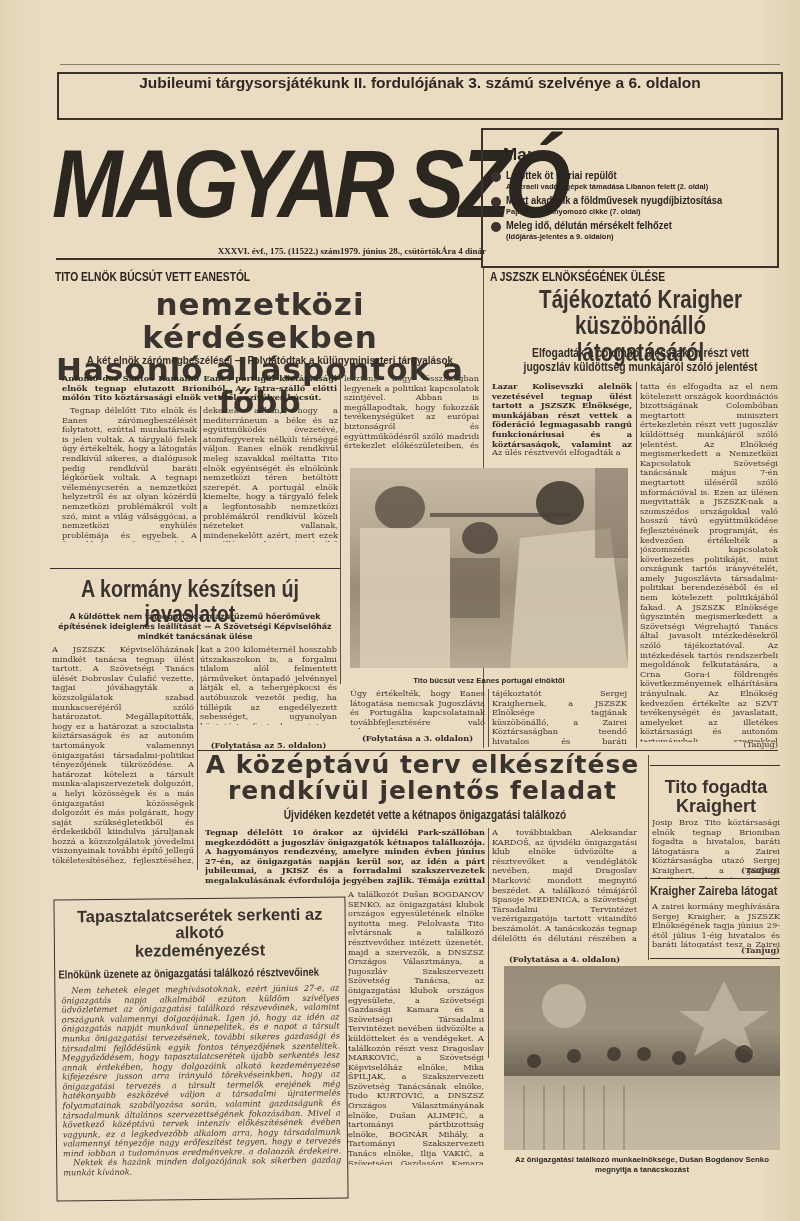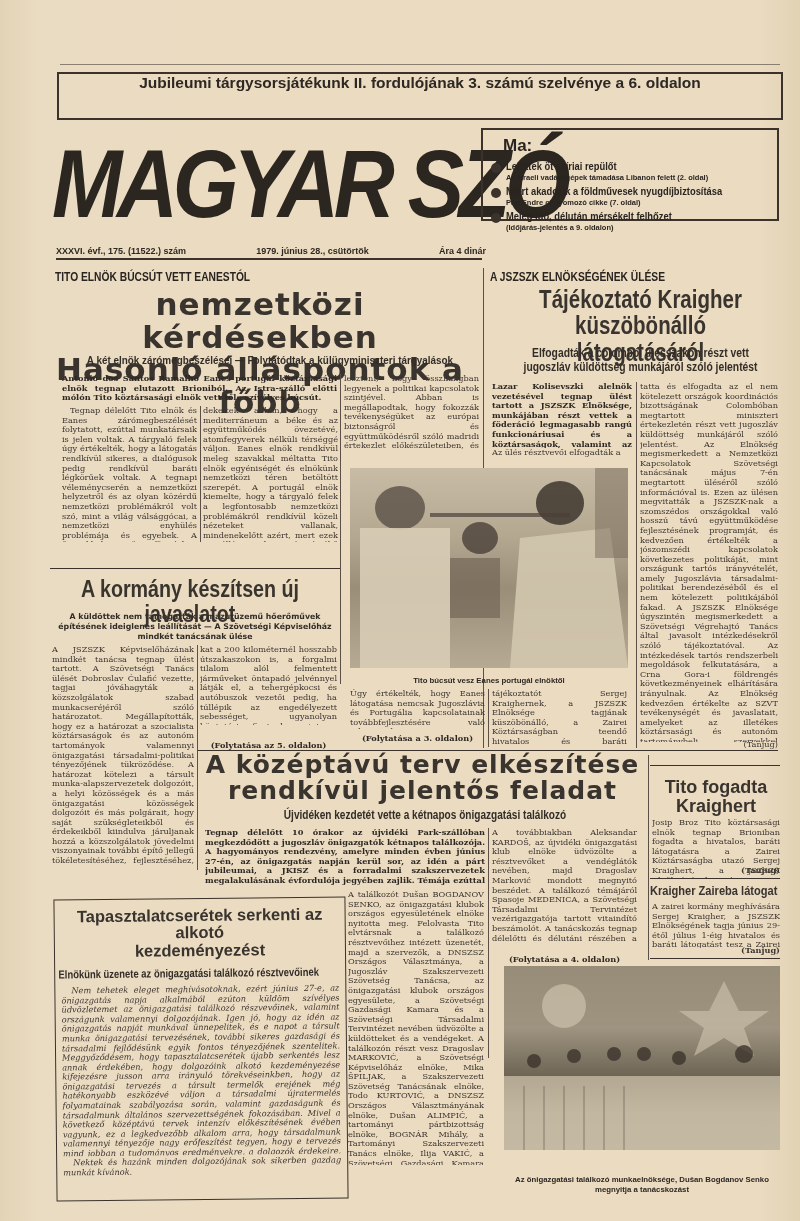--- a/index.html
+++ b/index.html
@@ -2,22 +2,22 @@
 <html><head>
 <meta charset="utf-8">
 <style>
   html, body { margin:0; padding:0; }
   body { width:800px; height:1221px; background:#e6d7bc; font-family:"DejaVu Serif", serif; color:#2a2420; position:relative; overflow:hidden; }
   .page { position:absolute; left:0; top:0; width:800px; height:1221px; background:linear-gradient(90deg,#e3d3b6 0,#eadcc2 40px,#eadbc1 760px,#e2d2b4 800px); }
   .abs { position:absolute; }
   .rule { position:absolute; background:#3a322b; }
   .banner { left:57px; top:72px; width:722px; height:44px; border:2px solid #3a322b; display:flex; align-items:flex-start; justify-content:center; font-family:"Liberation Sans", sans-serif; font-weight:bold; font-size:15.5px; color:#2e2823; }
   .masthead { left:52px; top:128px; width:430px; height:112px; font-family:"Liberation Sans", sans-serif; font-weight:900; font-style:italic; font-size:96px; letter-spacing:-6px; color:#2c2621; line-height:112px; transform:scaleX(0.88); transform-origin:left; white-space:nowrap; }
-  .meta-line { left:56px; top:246px; width:430px; font-family:Liberation Sans, sans-serif; font-weight:bold; font-size:9px; color:#2e2823; display:flex; justify-content:space-between; }
-  .ma-box { left:481px; top:128px; width:298px; height:93px; border:2px solid #3a322b; padding:6px 8px; box-sizing:border-box; }
+  .meta-line { left:56px; top:246px; width:430px; font-family:Liberation Serif, serif; font-weight:bold; font-size:9px; color:#2e2823; display:flex; justify-content:flex-end; }
+  .ma-box { left:481px; top:128px; width:298px; height:140px; border:2px solid #3a322b; padding:15px 8px; box-sizing:border-box; }
   .ma-title { font-family:"Liberation Sans", sans-serif; font-weight:bold; font-size:17px; margin-left:12px; margin-bottom:4px; }
   .ma-item { display:flex; margin-bottom:3px; }
   .ma-dot { width:10px; height:10px; border-radius:50%; background:#3a322b; margin-top:3px; margin-right:5px; flex:none; }
   .ma-head { font-family:"Liberation Sans", sans-serif; font-weight:bold; font-size:11px; line-height:13px; transform:scaleX(0.85); transform-origin:left; white-space:nowrap; }
   .ma-sub { font-family:"Liberation Sans", sans-serif; font-weight:bold; font-size:7.5px; line-height:9px; }
   .kicker { font-family:"Liberation Sans", sans-serif; font-weight:bold; font-size:12.5px; transform:scaleX(0.82); transform-origin:left; white-space:nowrap; }
   .headline-rounded { font-family:"DejaVu Sans", sans-serif; font-weight:bold; color:#3a342f; text-align:center; line-height:1.05; letter-spacing:1px; }
   .headline-cond { font-family:"Liberation Sans", sans-serif; font-weight:bold; color:#3a342f; text-align:center; line-height:1.05; }
   .subhead { font-family:"Liberation Sans", sans-serif; font-weight:bold; text-align:center; color:#332d28; }
   .body { font-family:"DejaVu Serif", serif; font-size:8.2px; line-height:9.6px; color:#3c3530; text-align:justify; overflow:hidden; }
@@ -154,21 +154,21 @@
       <g stroke="#5a5046" stroke-width="1" opacity="0.6">
         <line x1="20" y1="120" x2="20" y2="184"></line>
           <line x1="40" y1="120" x2="40" y2="184"></line>
           <line x1="60" y1="120" x2="60" y2="184"></line>
         <line x1="80" y1="120" x2="80" y2="184"></line>
           <line x1="100" y1="120" x2="100" y2="184"></line>
           <line x1="120" y1="120" x2="120" y2="184"></line>
       </g>
     </svg>
   </div>
-  <div class="abs caption" style="left:504px; top:1155px; width:276px; line-height:10px;margin-top:20px;">Az önigazgatási találkozó munkaelnöksége, Dušan Bogdanov Senko megnyitja a tanácskozást</div>
+  <div class="abs caption" style="left:504px; top:1155px; width:276px; line-height:10px;">Az önigazgatási találkozó munkaelnöksége, Dušan Bogdanov Senko megnyitja a tanácskozást</div>
 
   <div class="abs" style="left:55px; top:898px; width:290px; height:300px; border:1.5px solid #3a322b; transform:rotate(-0.6deg);">
     <div class="headline-rounded" style="margin-top:8px; font-size:16.5px; font-family:'Liberation Sans', sans-serif; letter-spacing:0;">
       <div>Tapasztalatcserétek serkenti az alkotó</div>
       <div>kezdeményezést</div>
     </div>
     <div class="subhead" style="margin-top:8px; font-size:11.5px; text-align:left; padding-left:4px; transform:scaleX(0.82); transform-origin:left; white-space:nowrap;">Elnökünk üzenete az önigazgatási találkozó résztvevőinek</div>
     <div class="body italic" style="margin:6px 6px 0 6px; height:170px; text-indent:10px;">Nem tehetek eleget meghívásotoknak, ezért június 27-e, az önigazgatás napja alkalmából ezúton küldöm szívélyes üdvözletemet az önigazgatási találkozó részvevőinek, valamint országunk valamennyi dolgozójának. Igen jó, hogy az idén az önigazgatás napját munkával ünnepelitek, és e napot a társult munka önigazgatási tervezésének, további sikeres gazdasági és társadalmi fejlődésünk egyik fontos tényezőjének szentelitek. Meggyőződésem, hogy tapasztalatcserétek újabb serkentés lesz annak érdekében, hogy dolgozóink alkotó kezdeményezése kifejezésre jusson arra irányuló törekvéseinkben, hogy az önigazgatási tervezés a társult termelők erejének még hatékonyabb eszközévé váljon a társadalmi újratermelés folyamatainak szabályozása során, valamint gazdaságunk és társadalmunk általános szervezettségének fokozásában. Mivel a következő középtávú tervek intenzív előkészítésének évében vagyunk, ez a legkedvezőbb alkalom arra, hogy társadalmunk valamennyi tényezője nagy erőfeszítést tegyen, hogy e tervezés mind jobban a tudományos eredményekre, a dolgozók érdekeire, valamint a megállapodásokra és az önigazgatási megegyezések rendszerére alapozzuk.</div>
     <div class="body italic" style="margin:2px 6px 0 6px; text-indent:10px;">Nektek és hazánk minden dolgozójának sok sikerben gazdag munkát kívánok.</div>
   </div>

